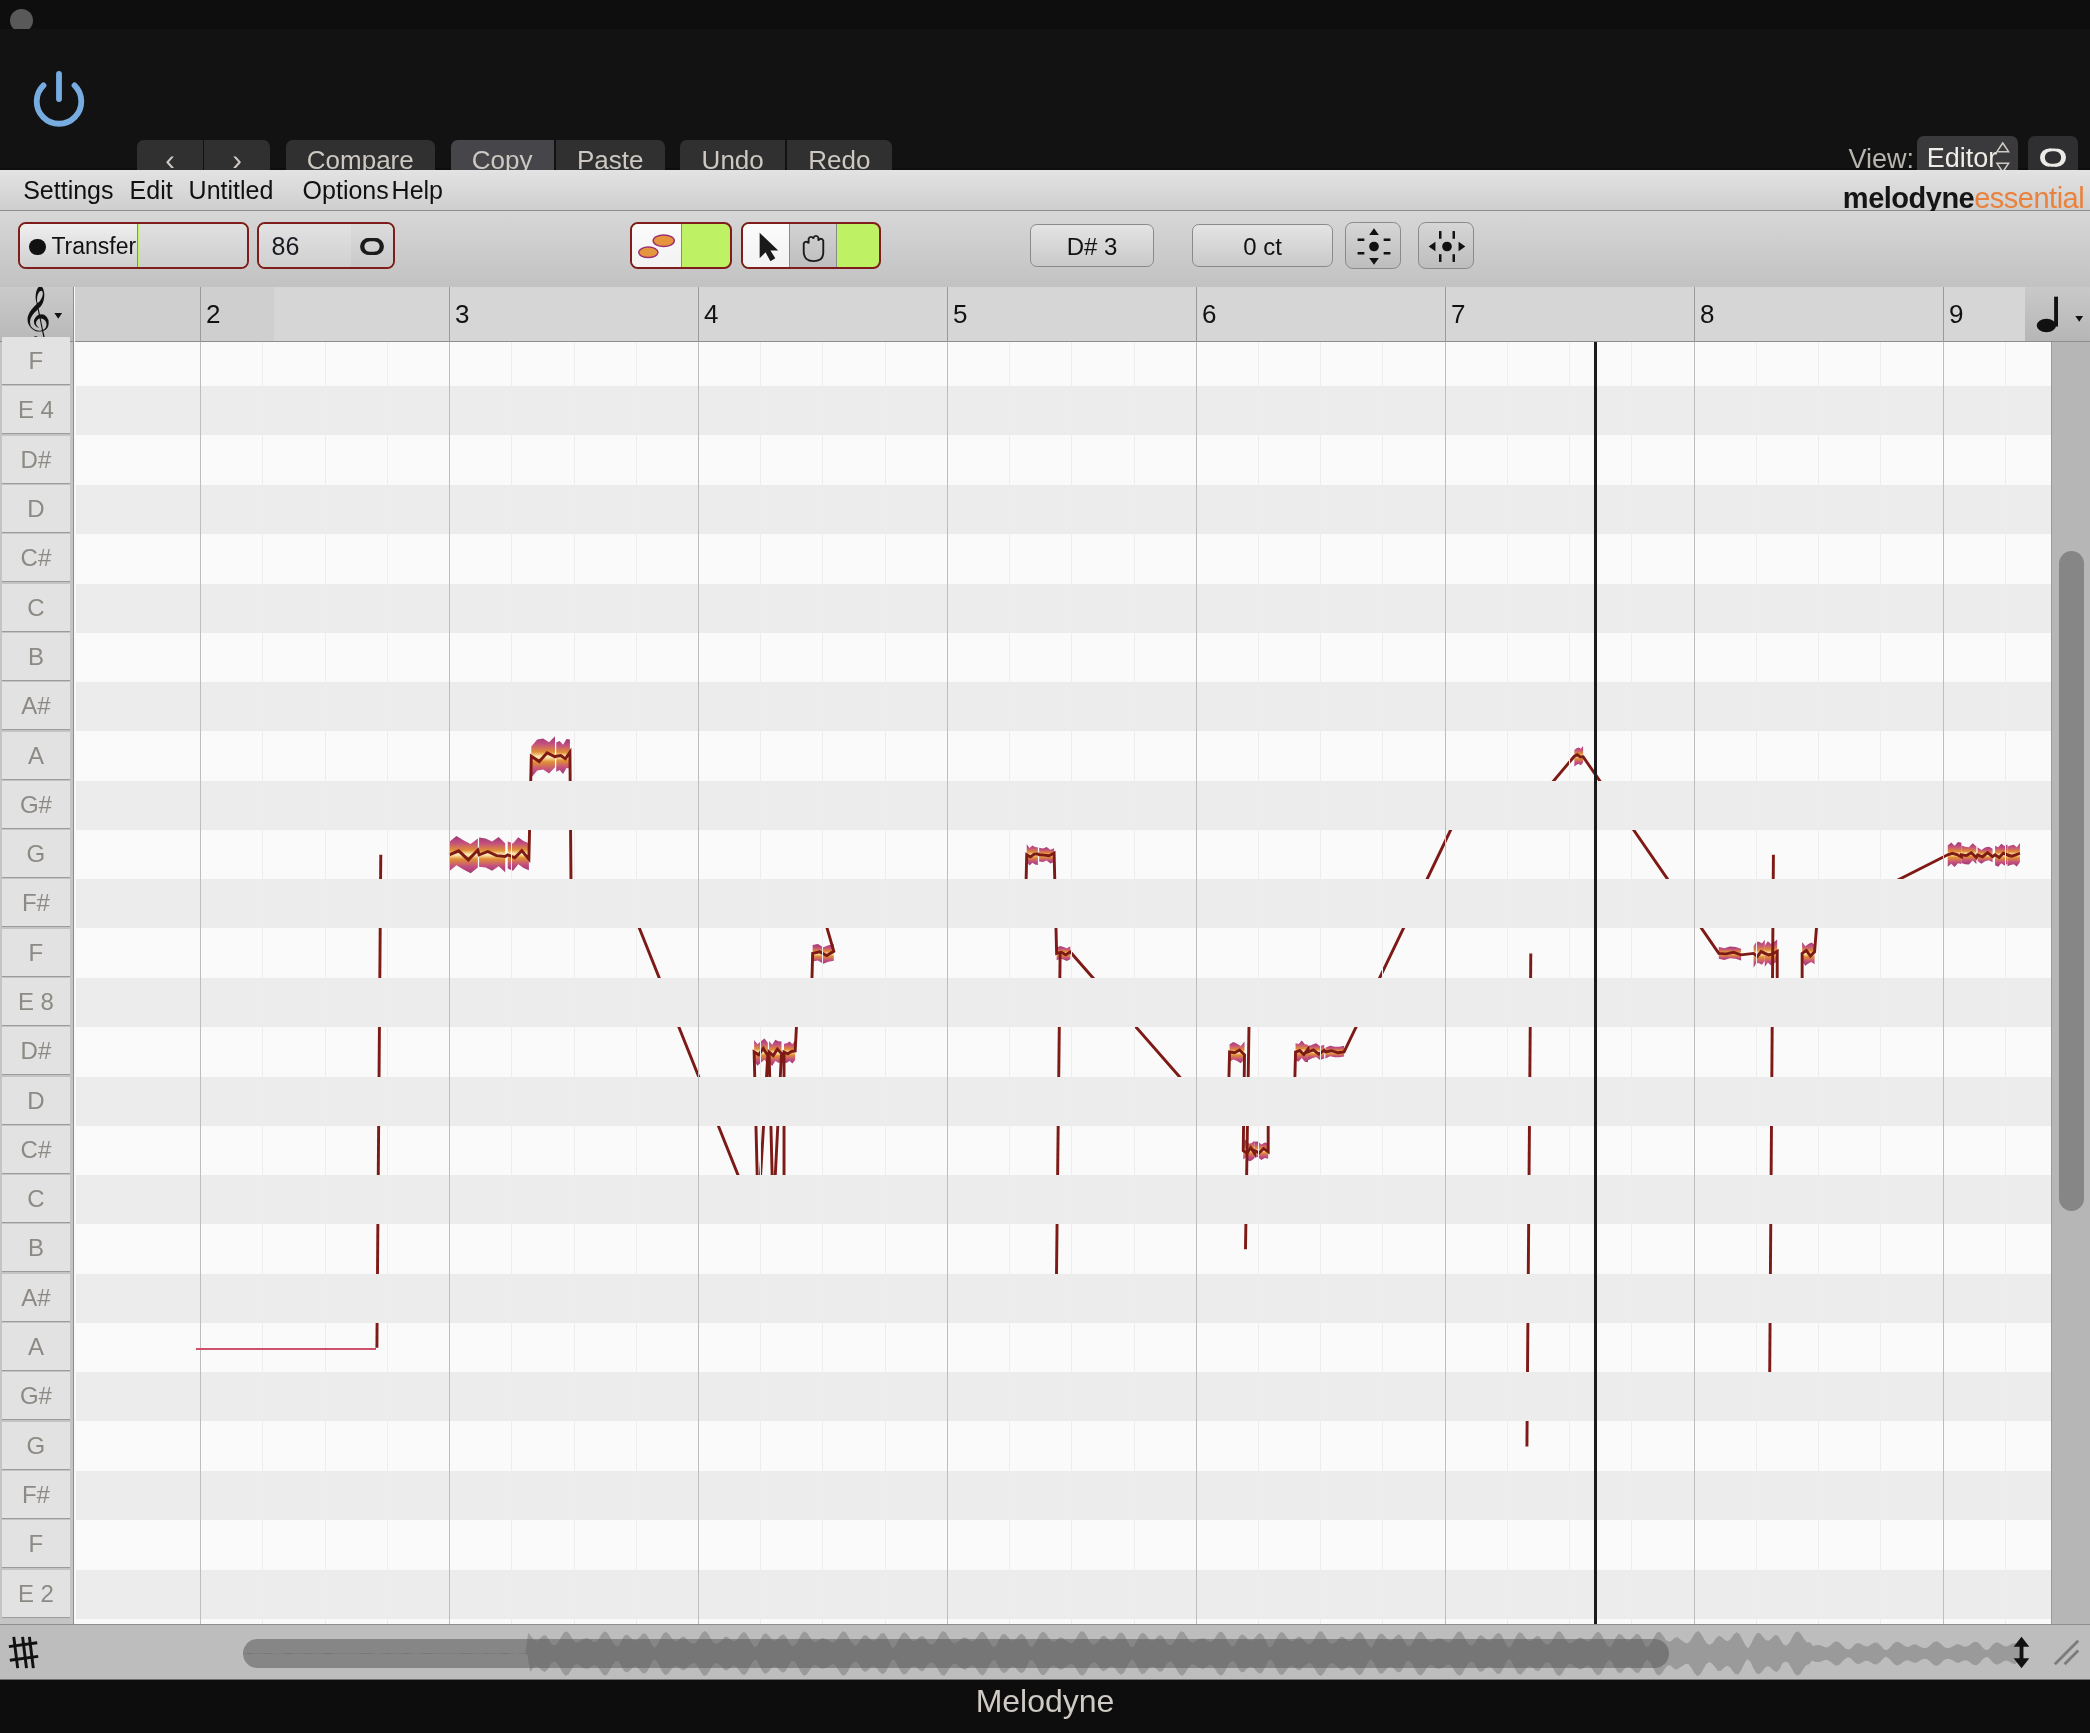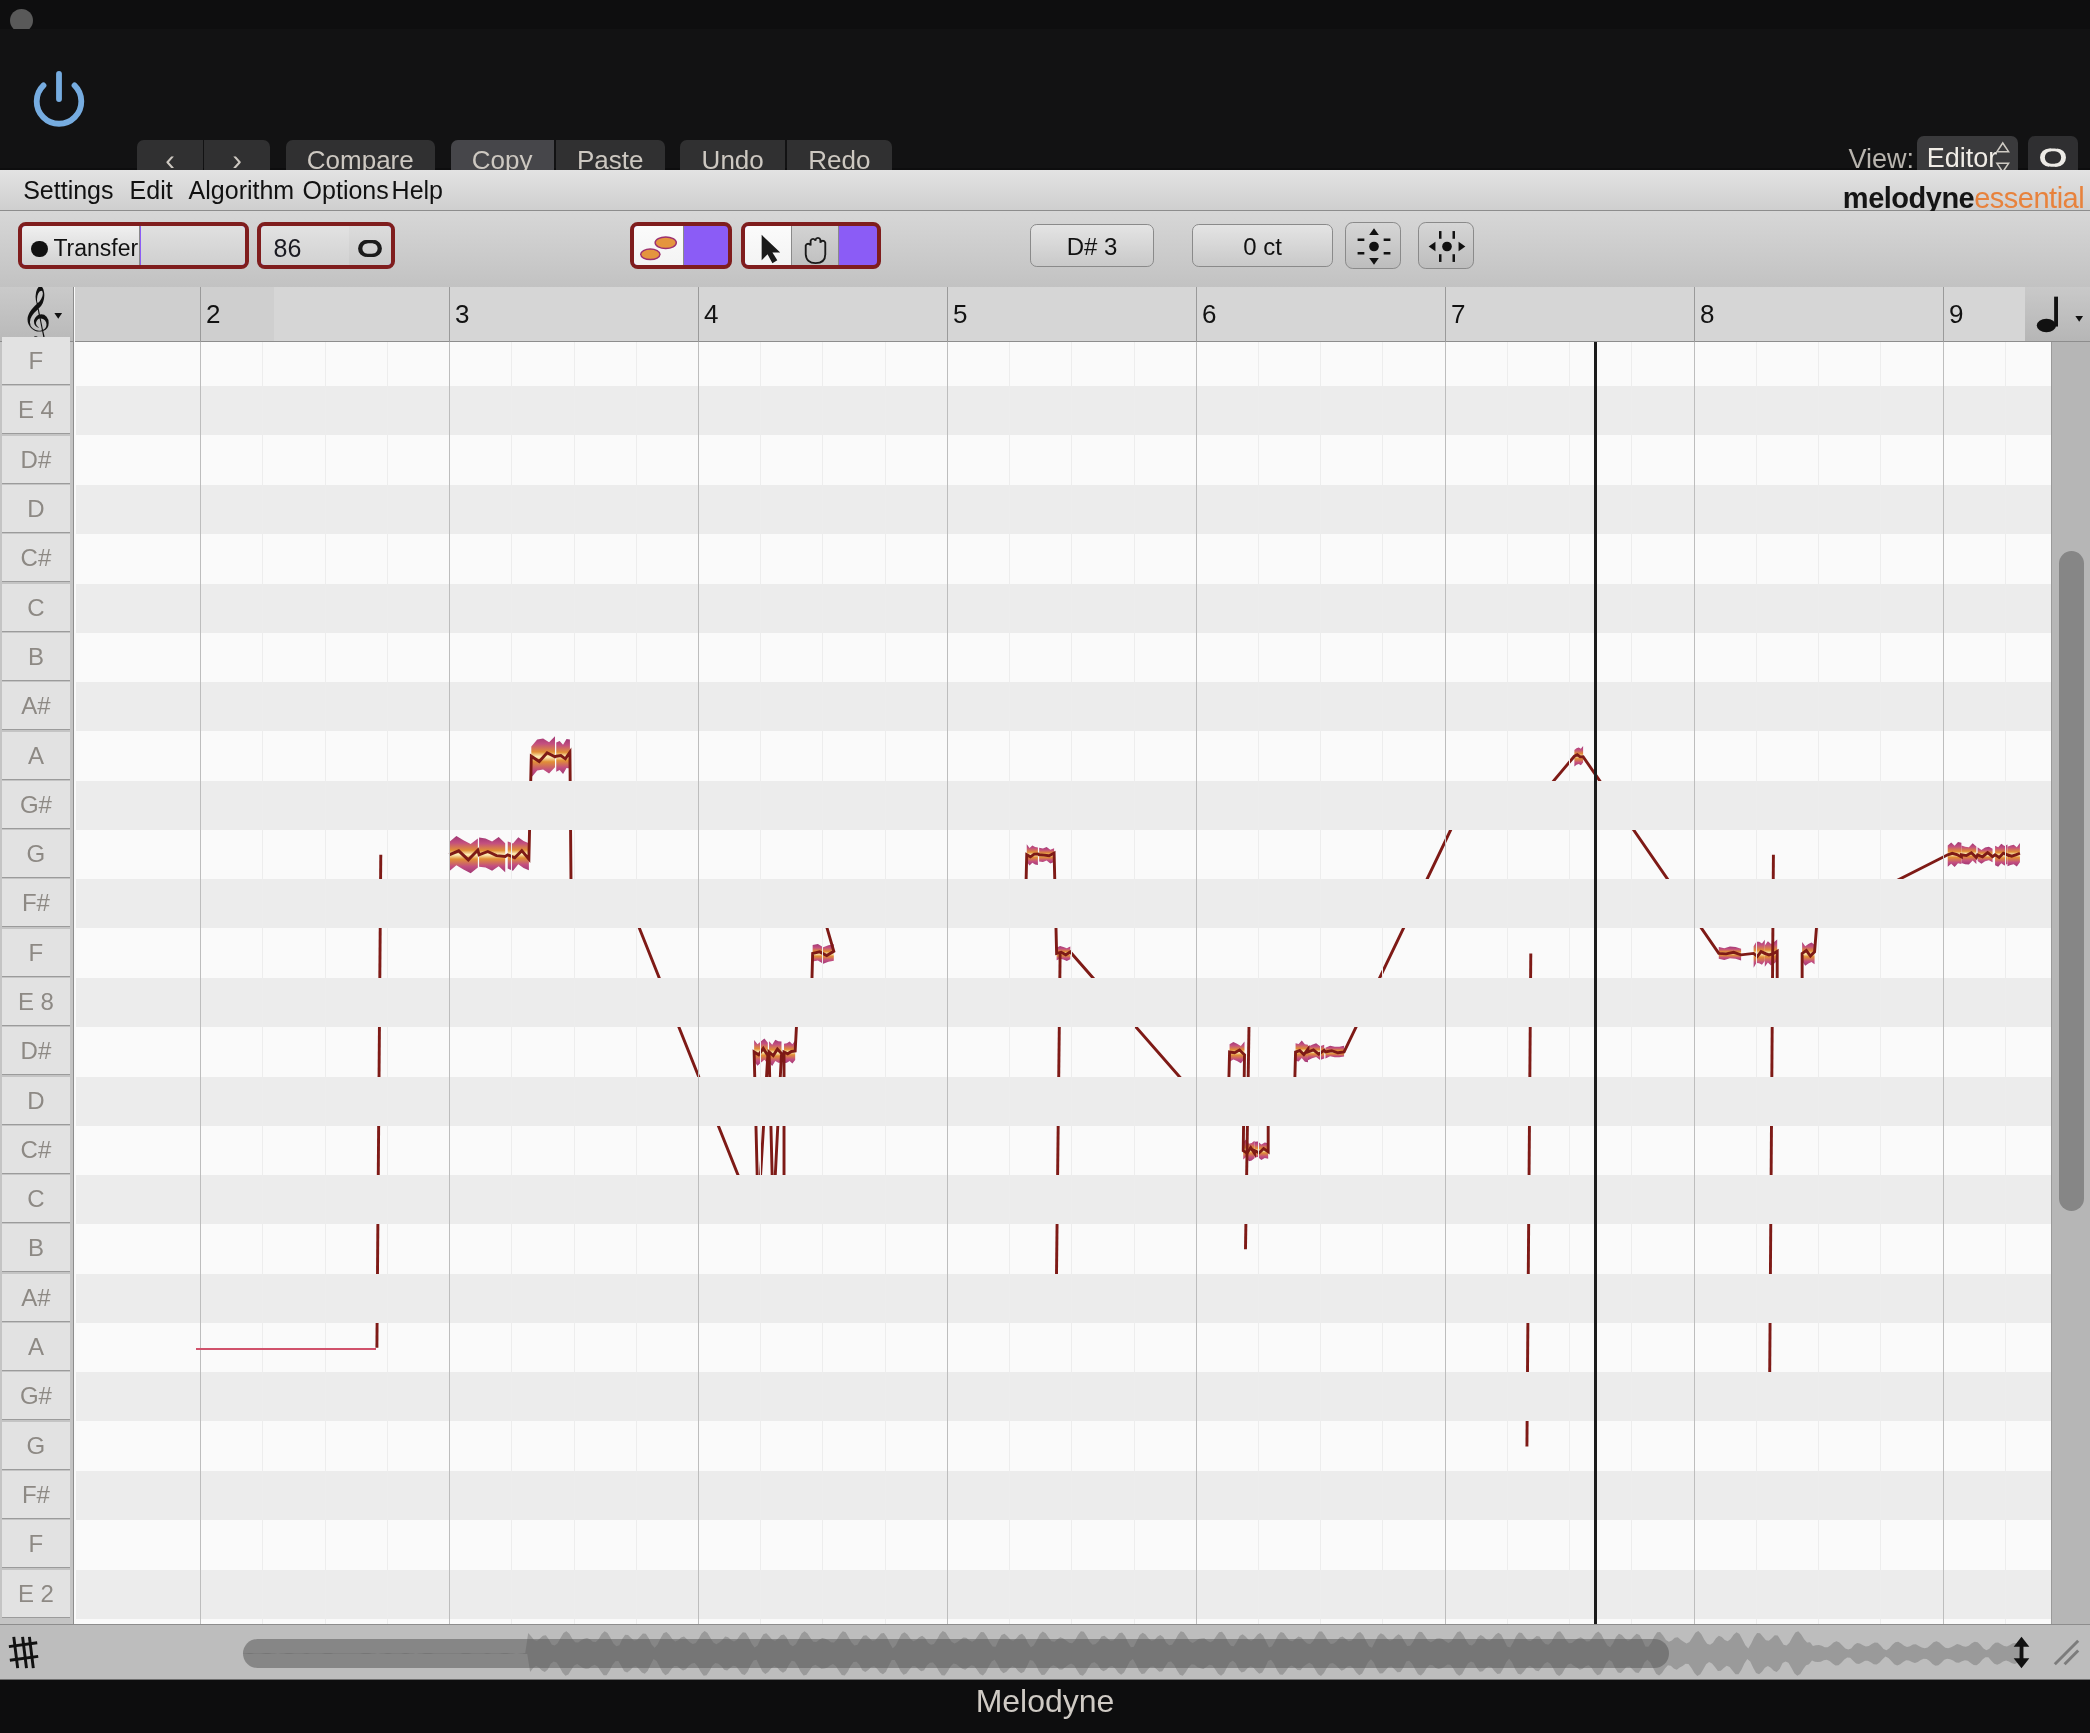--- a/index.html
+++ b/index.html
@@ -92,22 +92,22 @@
   .brand .b1 { color: #151515; font-weight: bold; }
   .brand .b2 { color: #e8823c; font-weight: 300; }
 
   
   .toolbar {
     position: absolute; left: 0; top: 211px; width: 2090px; height: 77px;
     background: linear-gradient(#d7d7d7, #c2c2c2);
     border-bottom: 1px solid #8d8d8d;
   }
   .tgroup {
-    position: absolute; border: 4px solid #7f1d1d; border-radius: 7.8px;
-    overflow: hidden; background: #8b5cf6; text-decoration: underline;
+    position: absolute; border: 2px solid #7f1d1d; border-radius: 7.8px;
+    overflow: hidden; background: #bef264; text-decoration: underline;
   }
   .transfer-grp { left: 18.4px; top: 222px; width: 231px; height: 47px; }
   .xfer-btn {
     position: absolute; left: 0; top: 0; width: 118px; height: 45px;
     background: linear-gradient(#f0f0f0, #cdcdcd);
     border-right: 1px solid #8a8a8a; cursor: pointer;
     color: #111; font-size: 23px; line-height: 45px; padding-left: 31px;
   }
   .xfer-dot {
     position: absolute; left: 8.7px; top: 14.6px; width: 16.5px; height: 16.5px;
@@ -296,21 +296,21 @@
     <svg width="50" height="44" viewBox="0 0 52 45">
       <path d="M30 14 a8 8 0 0 1 0 16 h-6 a8 8 0 0 1 0 -16" fill="none" stroke="#eceae6" stroke-width="3"></path>
       <path d="M22 30 a8 8 0 0 1 0 -16 h6 a8 8 0 0 1 0 16" fill="none" stroke="#eceae6" stroke-width="3"></path>
     </svg>
   </div>
 </div>
 
 <div class="menubar">
   <div class="menu-item" style="left:11.6px">Settings</div>
   <div class="menu-item" style="left:118px">Edit</div>
-  <div class="menu-item" style="left:177px">Algorithm</div>
+  <div class="menu-item" style="left:177px">Untitled</div>
   <div class="menu-item" style="left:291px">Options</div>
   <div class="menu-item" style="left:380px">Help</div>
   <div class="brand">
     <span class="b1">melodyne</span><span class="b2">essential</span>
   </div>
 </div>
 
 <div class="toolbar"></div>
 
 <div class="tgroup transfer-grp">

